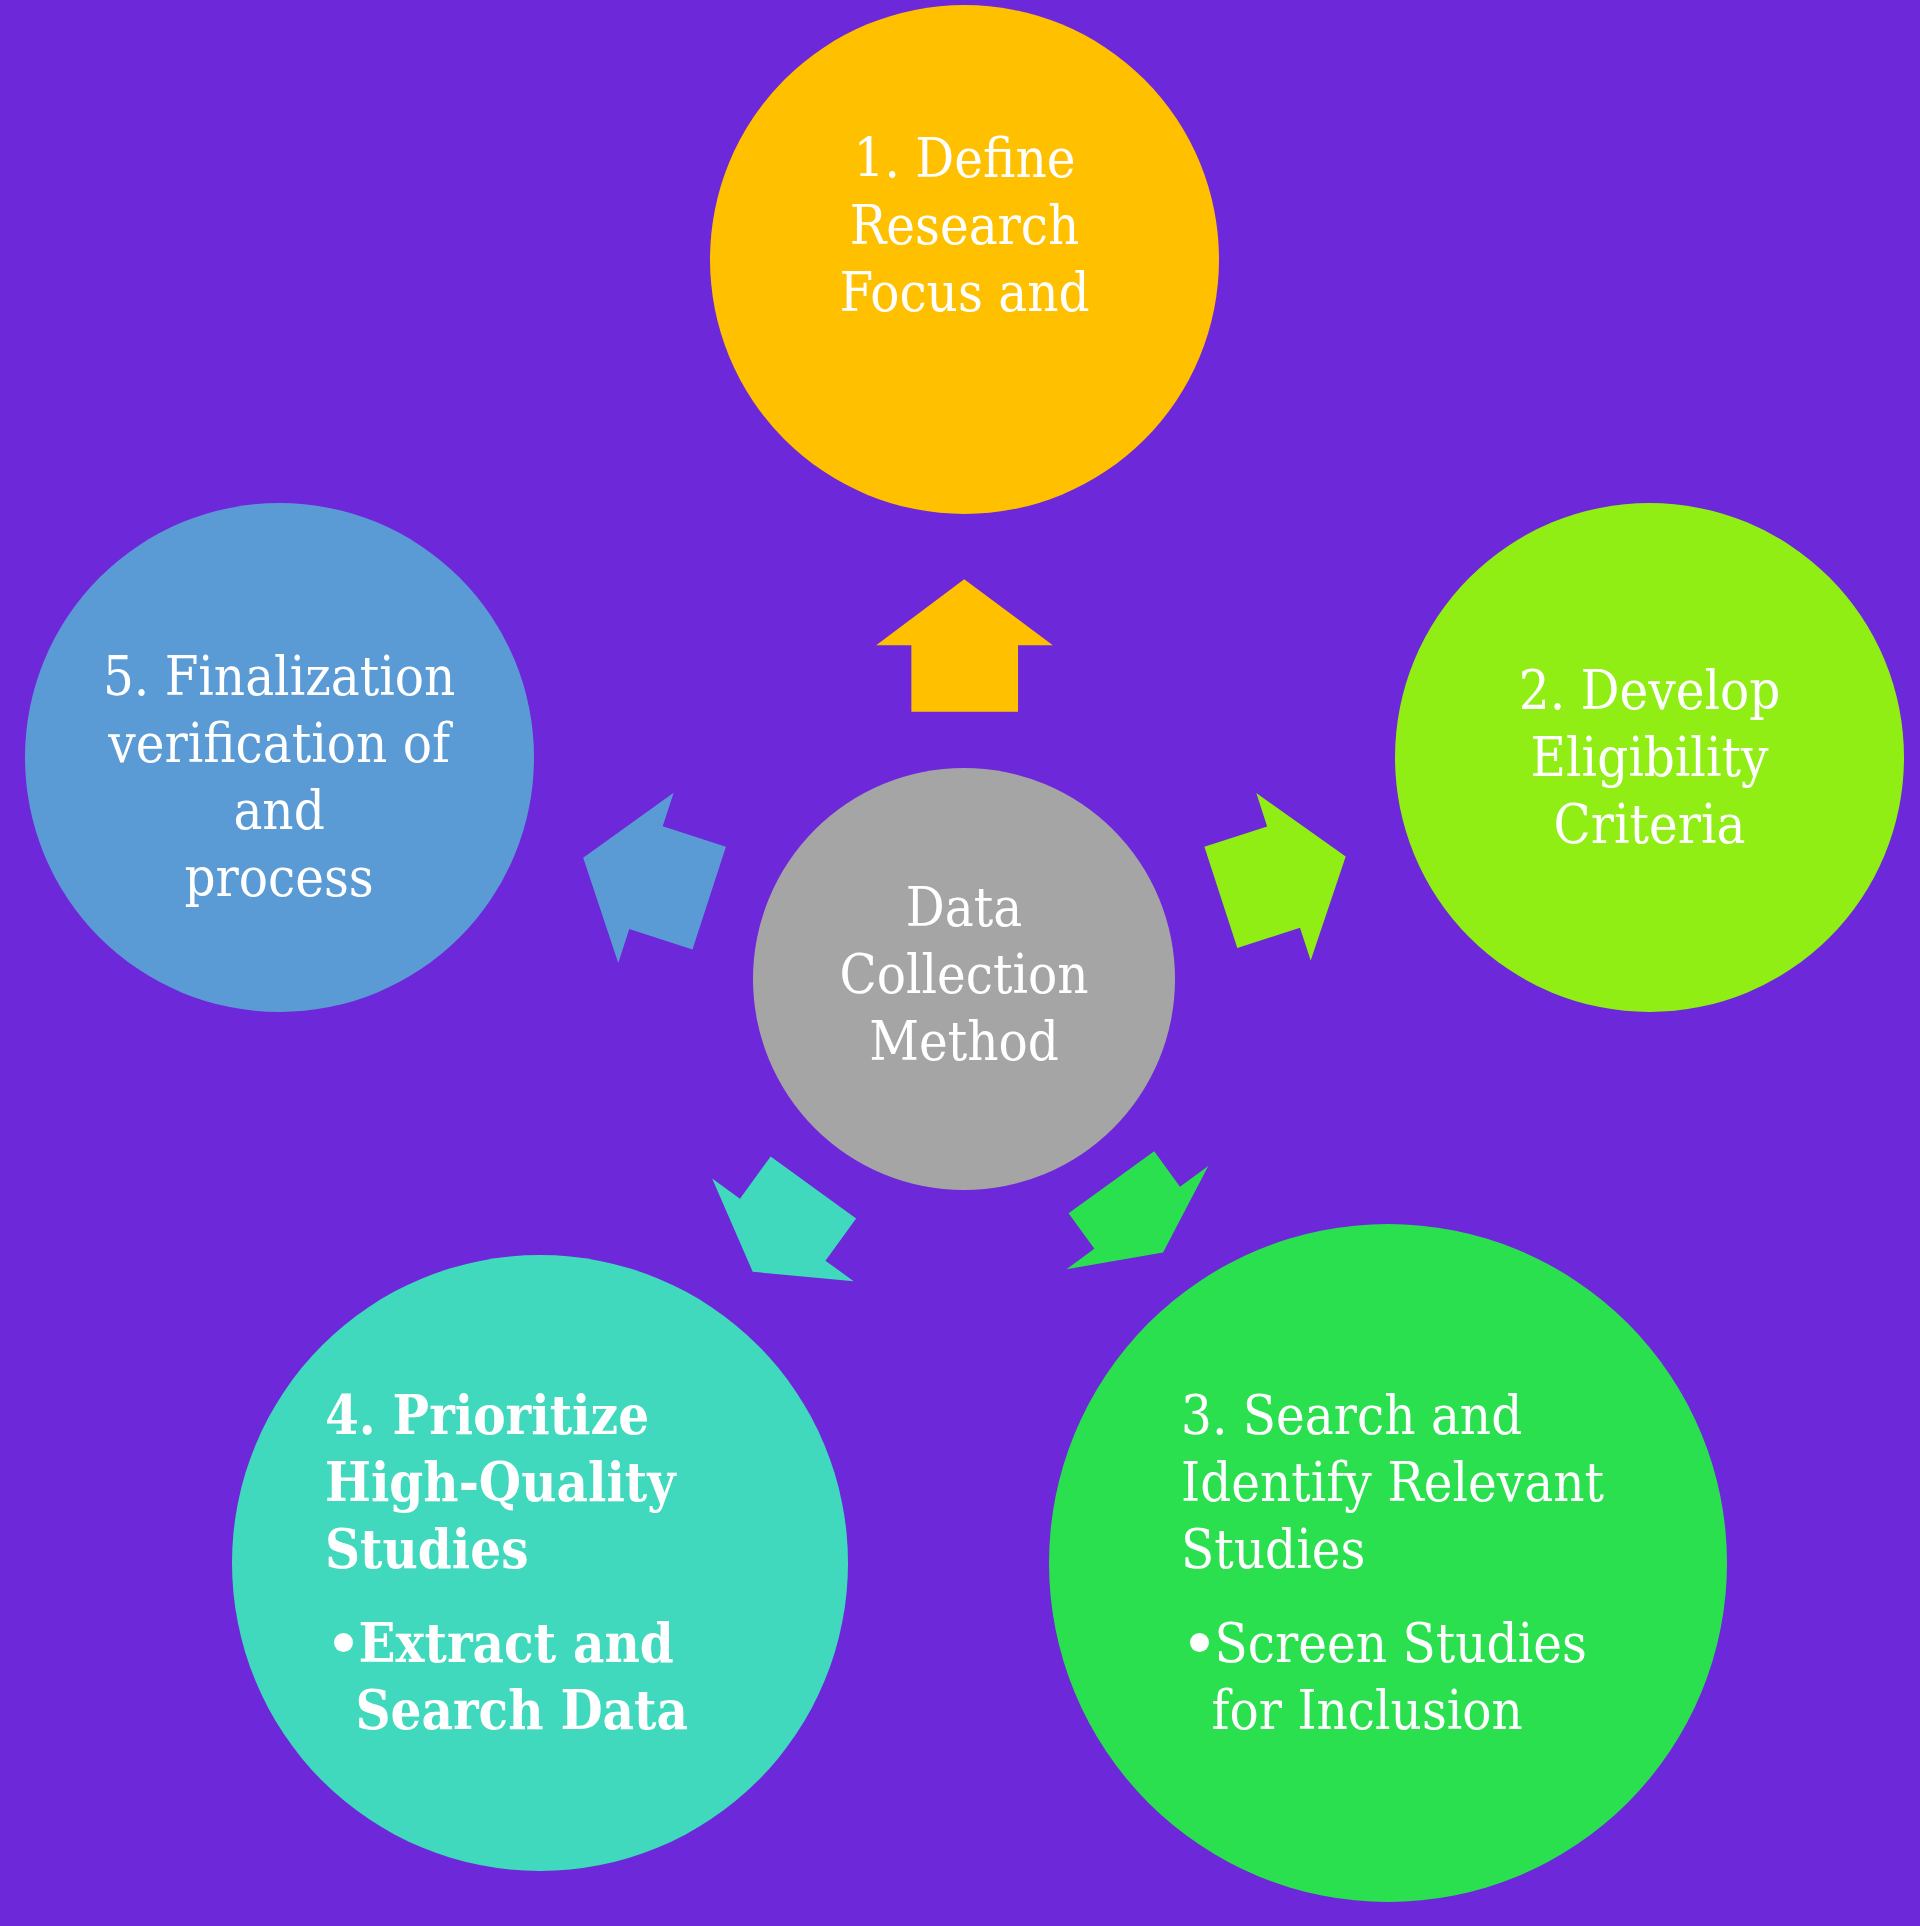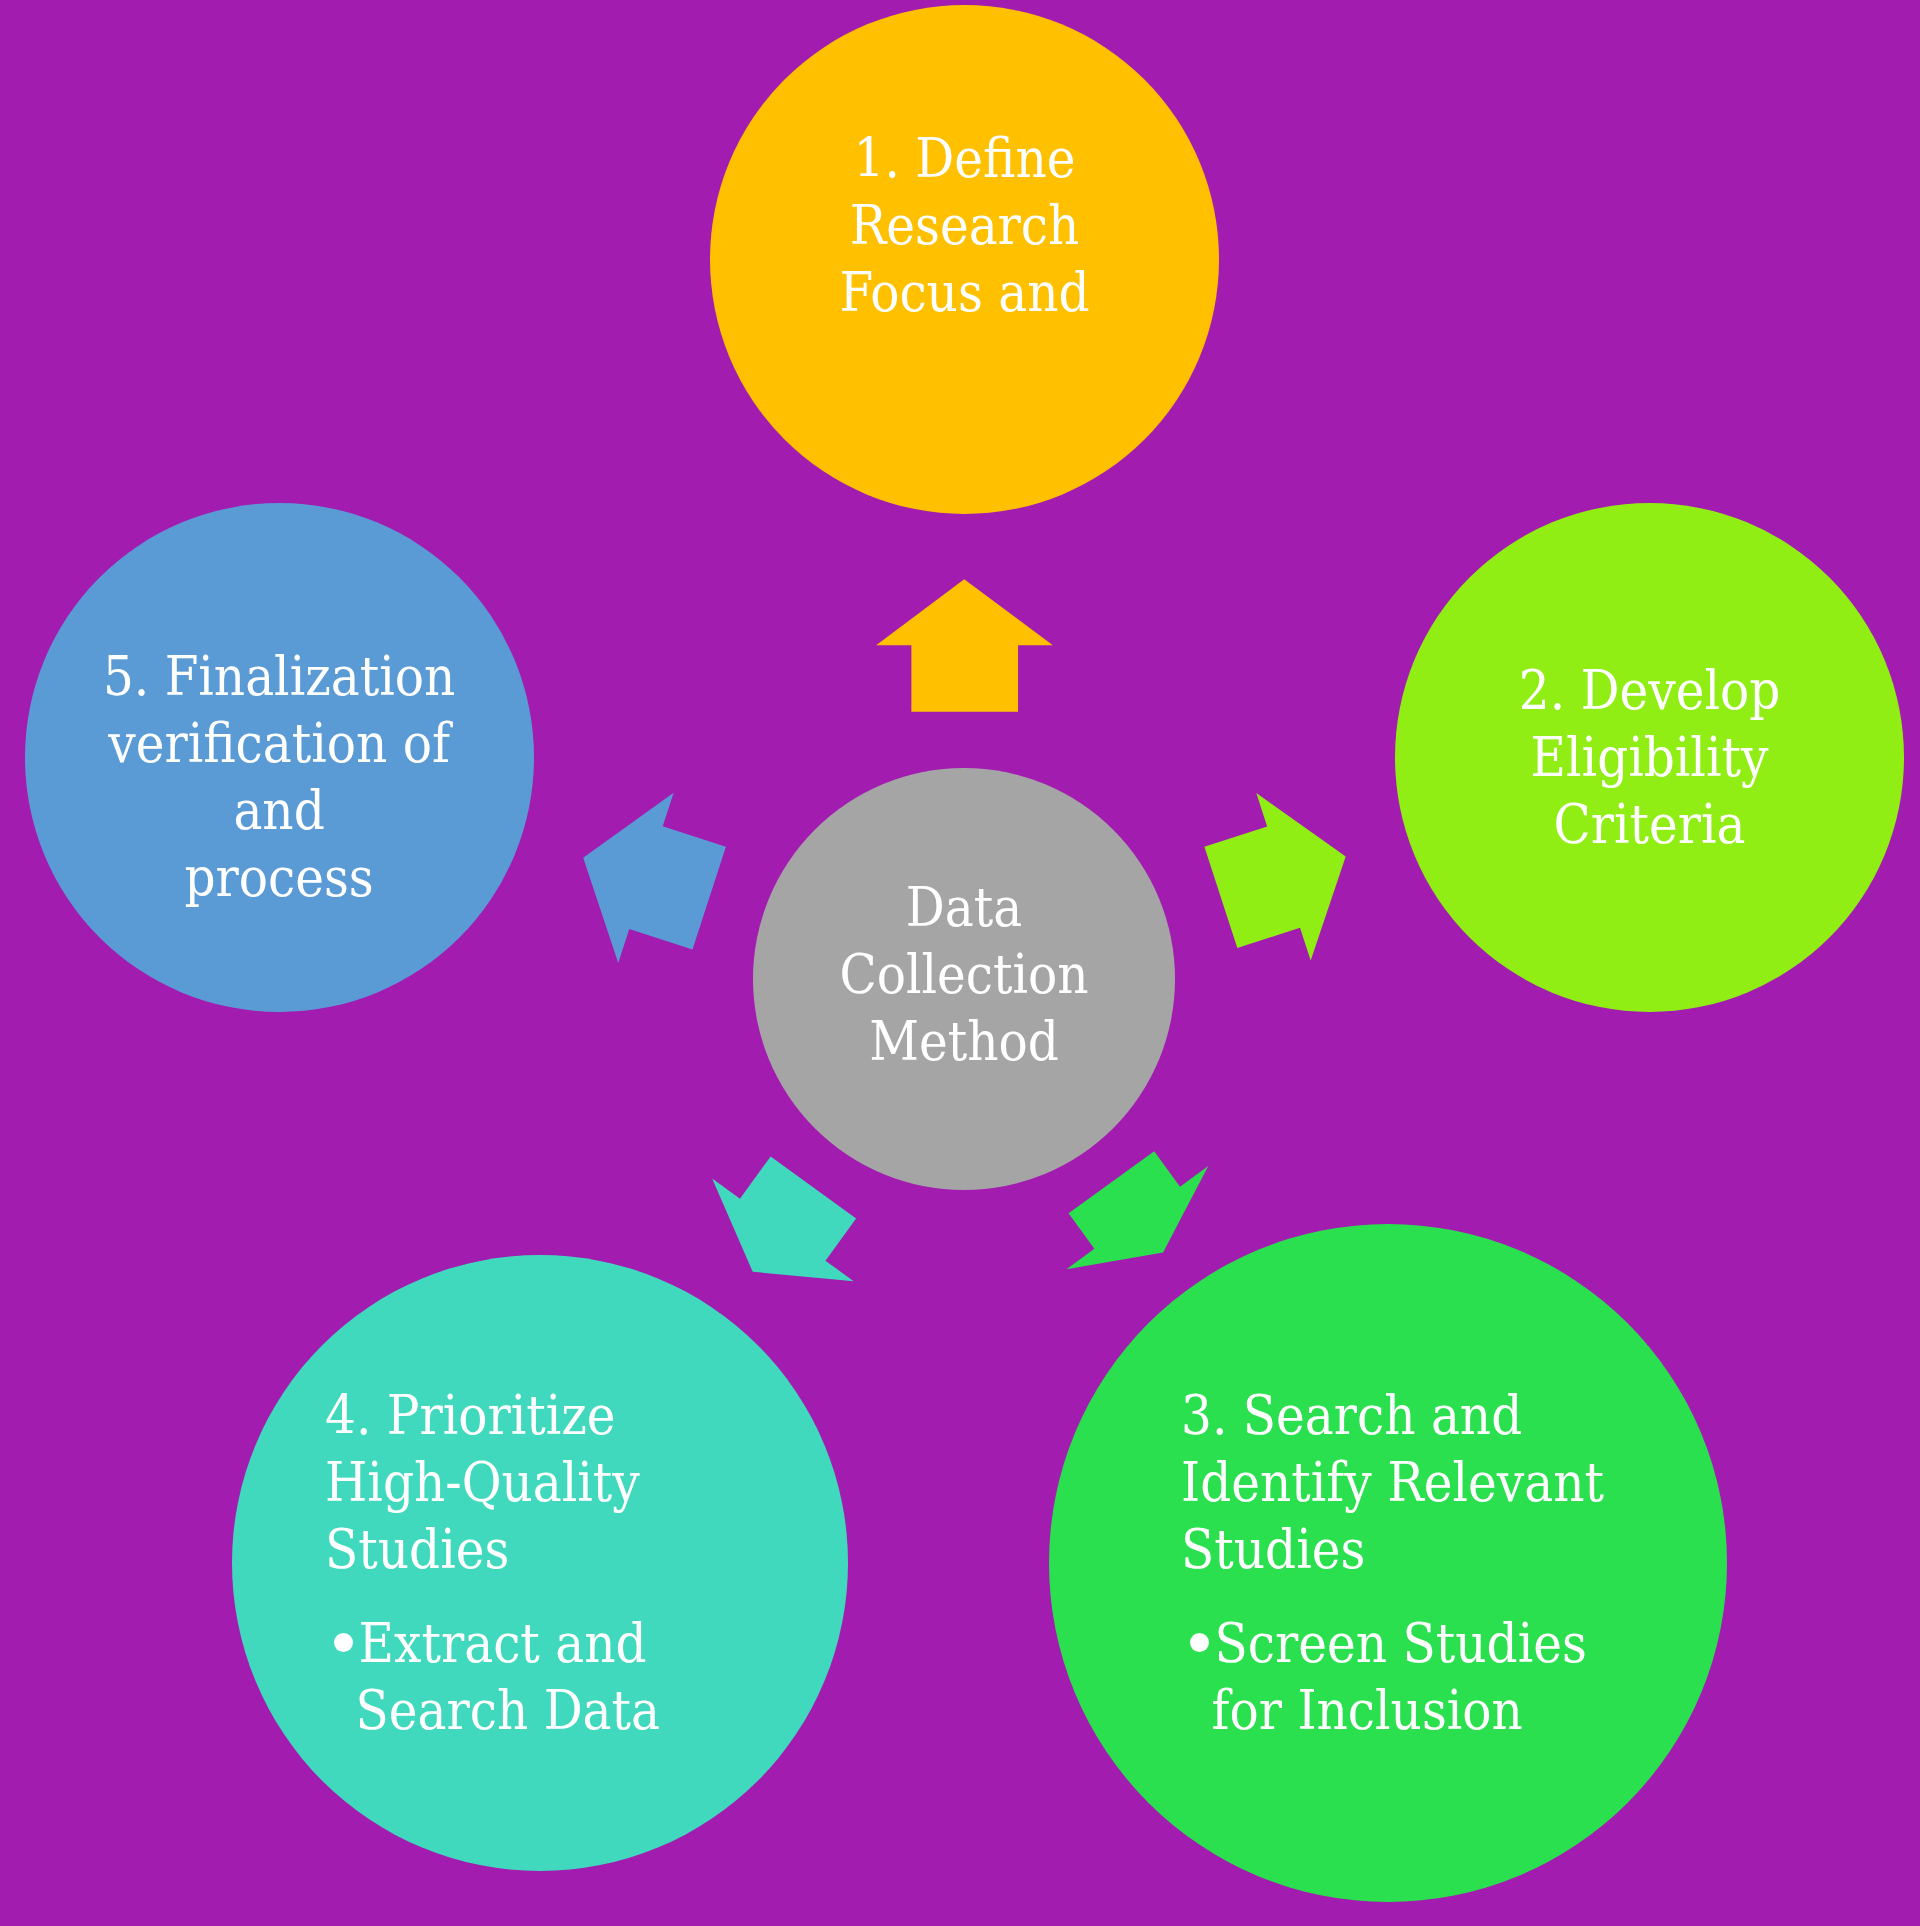--- a/index.html
+++ b/index.html
@@ -1,19 +1,19 @@
 <!DOCTYPE html>
 <html style="font-size:12px"><head>
 <meta charset="utf-8">
 <title>Systematic Review Cycle Diagram</title>
 <style>
   html,body{margin:0;padding:0;background:#ffffff;}
   body{width:1921px;height:1926px;overflow:hidden;
        font-family:"DejaVu Serif",serif;font-stretch:condensed;}
-  #stage{position:relative;width:1921px;height:1926px;background:#a21caf;}
+  #stage{position:relative;width:1921px;height:1926px;background:#6d28d9;}
   svg#arrow-layer{position:absolute;left:0;top:0;width:1921px;height:1926px;}
   .node{position:absolute;border-radius:50%;}
   .node-text{position:absolute;left:0;right:0;
              font-family:"DejaVu Serif",serif;font-stretch:condensed;
              font-size:54px;line-height:67px;color:#ffffff;
              -webkit-font-smoothing:antialiased;}
   .node-text p{margin:0;padding:0;}
   .node-text p.bullet{text-indent:-30.5px;padding-left:30.5px;}
   .bullet-dot{display:inline-block;width:19.4px;height:19.4px;border-radius:50%;
               background:#ffffff;margin:0 5.2px 0 9px;position:relative;top:-9.7px;}
@@ -49,21 +49,21 @@
 
   <div class="node" style="left: 1049px; top: 1224px; width: 678px; height: 678px; background-color: rgb(43, 224, 79);"></div>
   <div class="node-text tleft" style="left: 1149px; top: 1382px; width: 491px; color: rgb(255, 255, 255); margin-left: 32px;">
     <p>3. Search and</p>
     <p>Identify Relevant</p>
     <p>Studies</p>
     <p class="bullet" style="margin-top:27px;"><span class="bullet-dot"></span><span>Screen Studies</span><br><span>for Inclusion</span></p>
   </div>
 
   <div class="node" style="left: 232px; top: 1255px; width: 616px; height: 616px; background-color: rgb(65, 217, 189);"></div>
-  <div class="node-text tleft" style="left: 325px; top: 1382px; width: 462px; color: rgb(255, 255, 255);">
+  <div class="node-text tleft" style="left: 325px; top: 1382px; width: 462px; color: rgb(255, 255, 255); font-weight: bold;">
     <p>4. Prioritize</p>
     <p>High-Quality</p>
     <p>Studies</p>
     <p class="bullet" style="margin-top:27px;"><span class="bullet-dot"></span><span>Extract and</span><br><span>Search Data</span></p>
   </div>
 
   <div class="node" style="left: 24.6px; top: 503px; width: 509px; height: 509px; background-color: rgb(91, 155, 213);"></div>
   <div class="node-text tcenter" style="left: 24.6px; top: 622px; width: 509px; color: rgb(255, 255, 255); margin-top: 21px;">
     <p>5. Finalization</p>
     <p>verification of</p>

